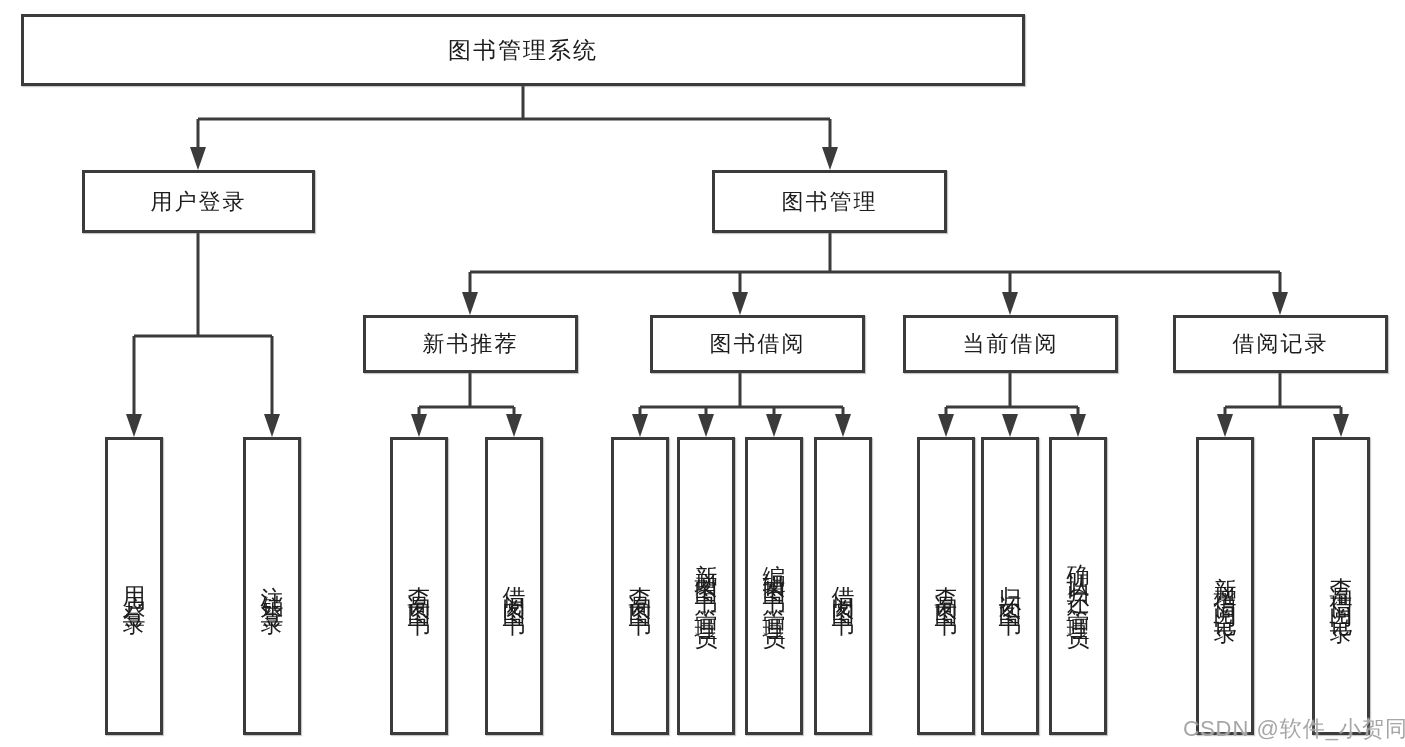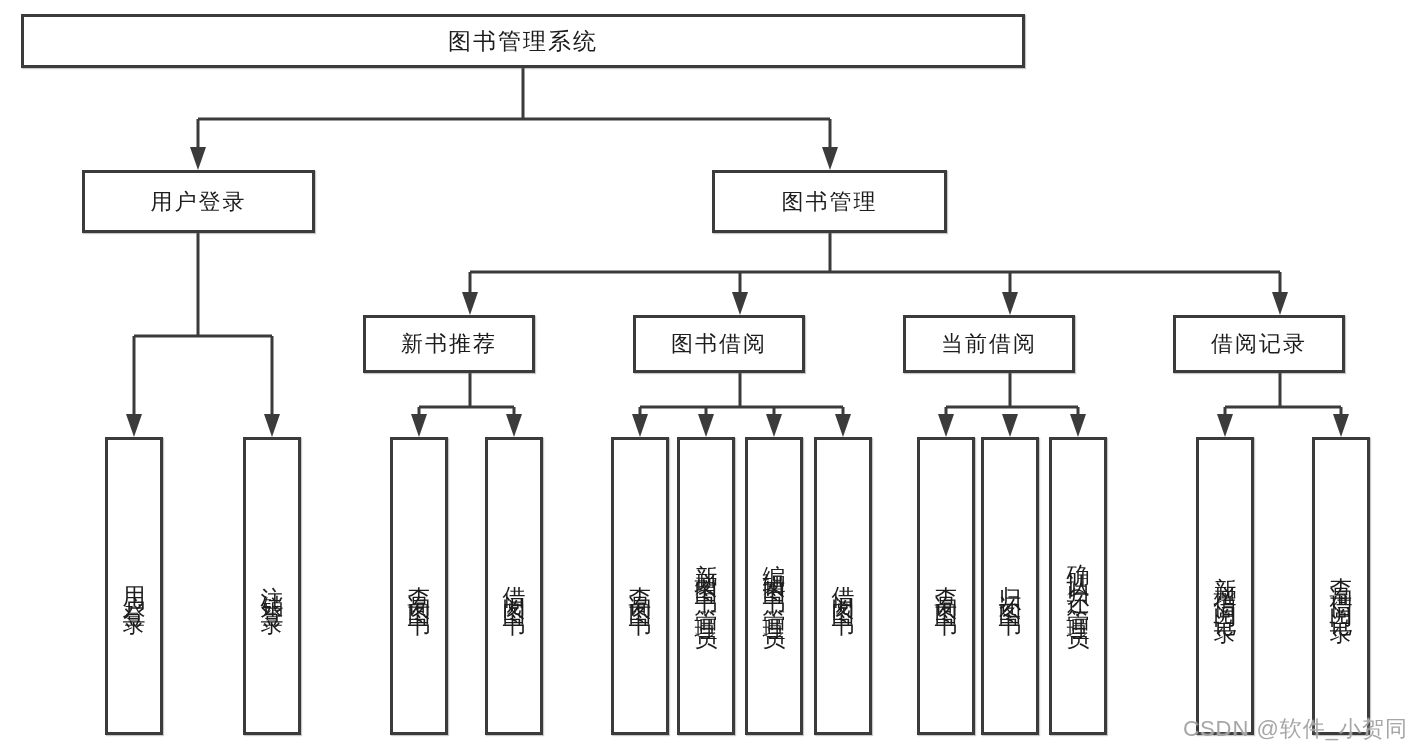--- a/index.html
+++ b/index.html
@@ -36,26 +36,26 @@
     font-size: 22px;
     letter-spacing: 2px;
     white-space: nowrap;
   }
   .vbox {
     writing-mode: vertical-rl;
     font-size: 23px;
     letter-spacing: 9px;
     line-height: 1;
   }
-  .root-box   { left: 21px;  top: 14px;  width: 1004px; height: 54px; font-size: 23px; }
+  .root-box   { left: 21px;  top: 14px;  width: 1004px; height: 72px; font-size: 23px; }
   .l2-0 { left: 82px;  top: 170px; width: 233px; height: 63px; }
   .l2-1 { left: 712px; top: 170px; width: 235px; height: 63px; }
-  .l3   { top: 315px; width: 172px; height: 58px; }
+  .l3   { top: 315px; width: 215px; height: 58px; }
   .l3-0 { left: 363px; }
-  .l3-1 { left: 633px; }
+  .l3-1 { left: 650px; }
   .l3-2 { left: 903px; text-align: right; }
   .l3-3 { left: 1173px; }
   .leaf { top: 437px; width: 58px; height: 298px; }
   .lf-a0 { left: 105px; }  .lf-a1 { left: 243px; }
   .lf-b0 { left: 390px; }  .lf-b1 { left: 485px; }
   .lf-c0 { left: 611px; }  .lf-c1 { left: 677px; }  .lf-c2 { left: 745px; }  .lf-c3 { left: 814px; }
   .lf-d0 { left: 917px; }  .lf-d1 { left: 981px; }  .lf-d2 { left: 1049px; }
   .lf-e0 { left: 1196px; } .lf-e1 { left: 1312px; }
   #watermark {
     position: absolute;

